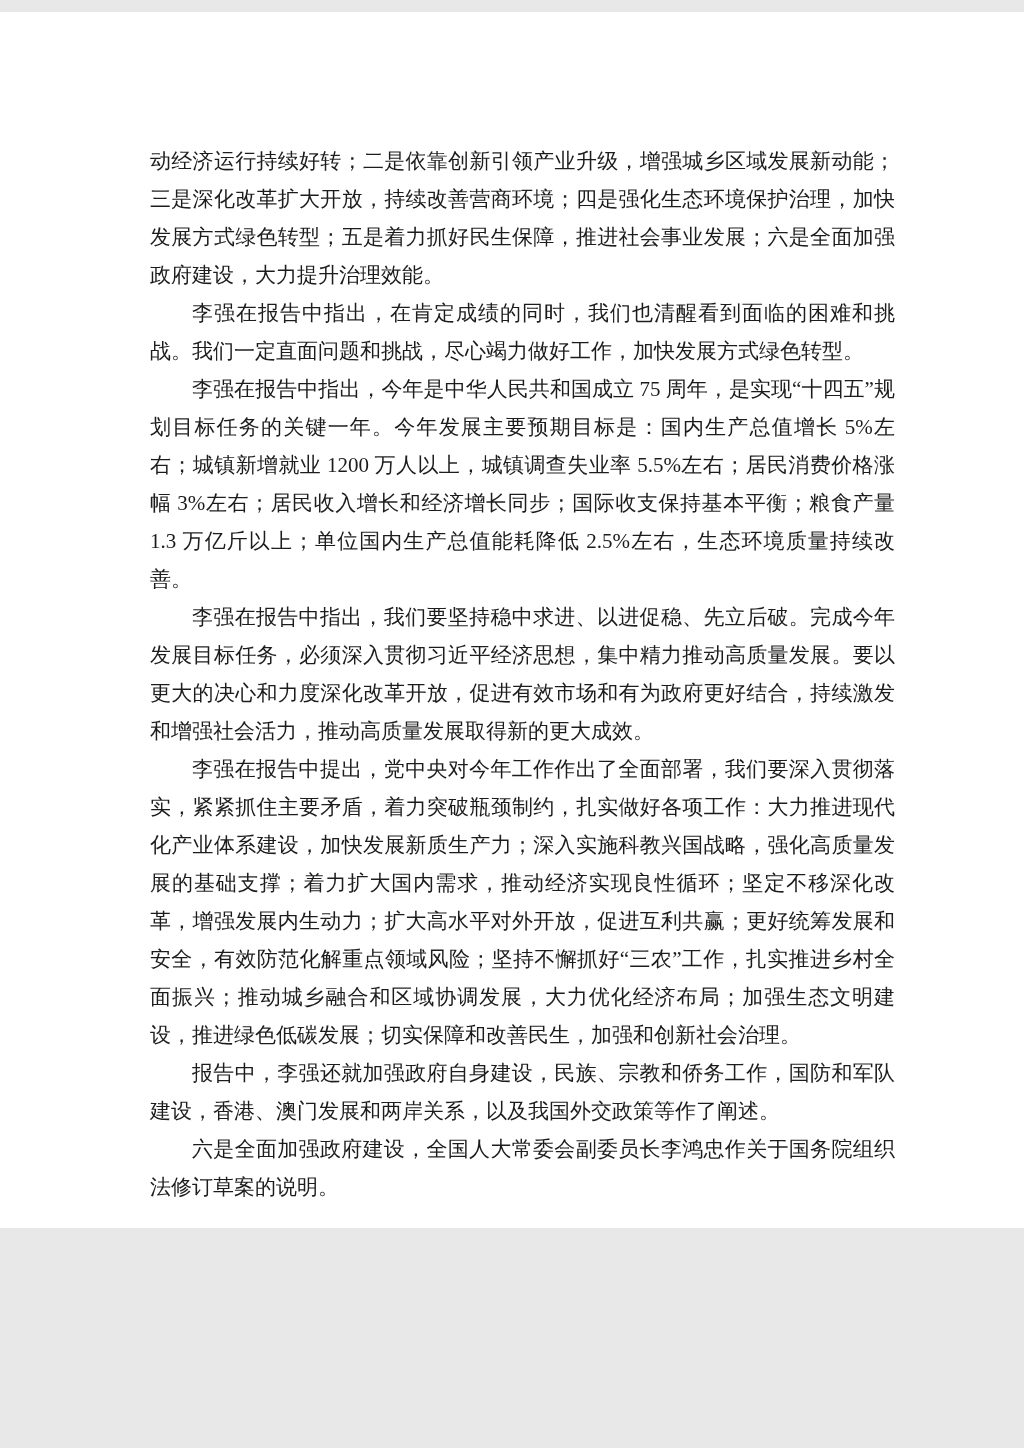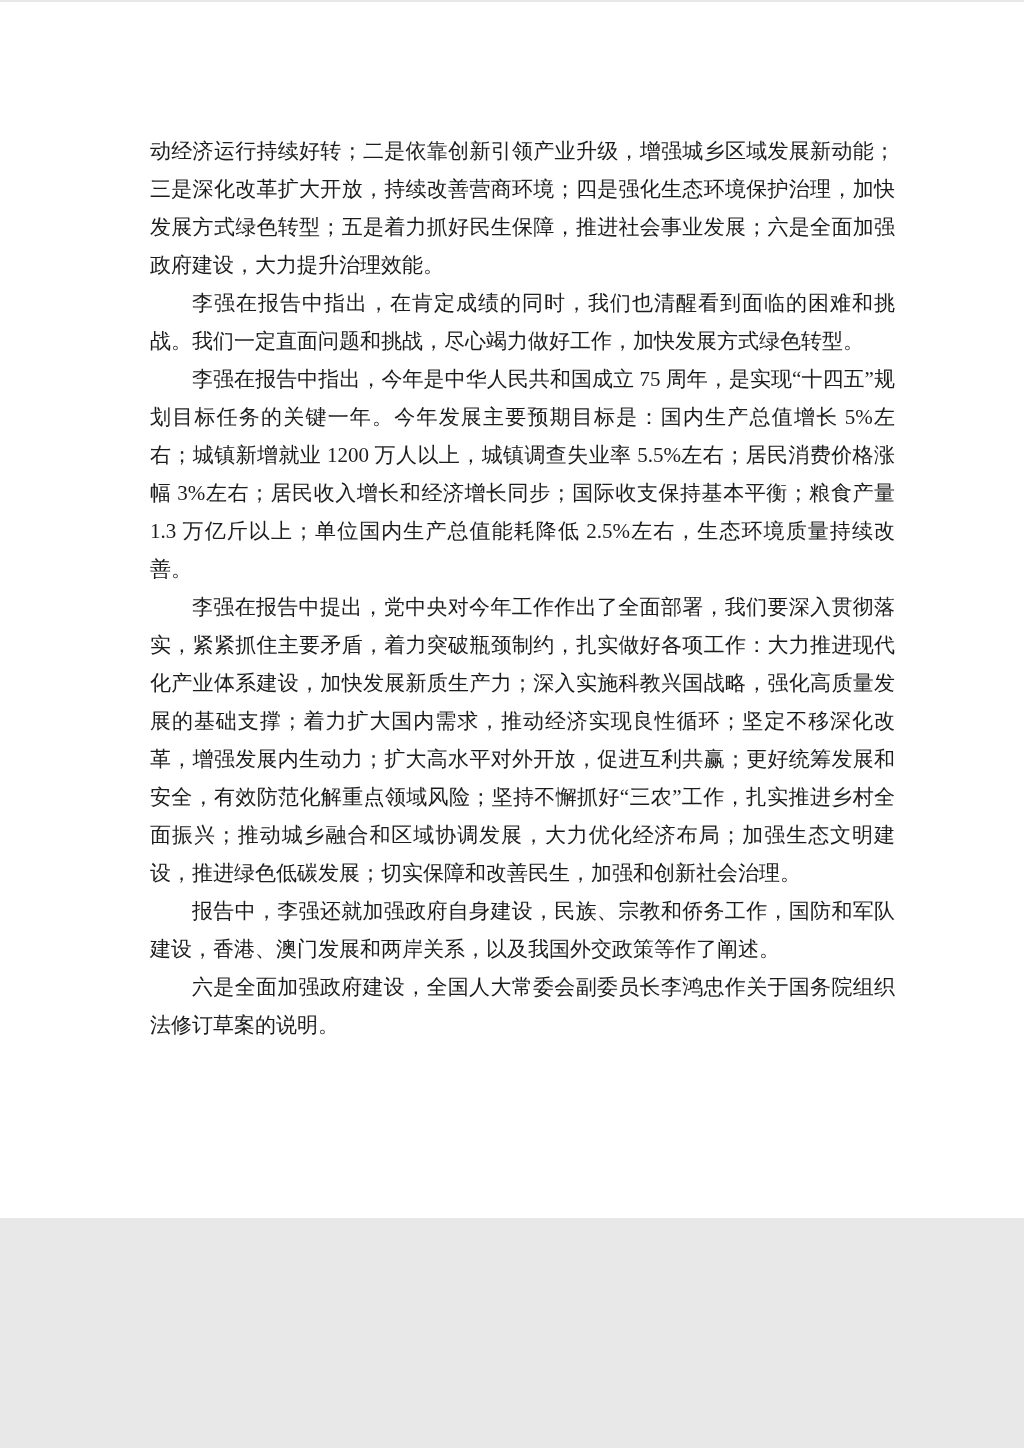--- a/index.html
+++ b/index.html
@@ -4,21 +4,21 @@
 <style>
   html, body {
     margin: 0;
     padding: 0;
     background: #e8e8e8;
   }
   .page {
     position: relative;
     width: 1024px;
     height: 1216px;
-    margin: 2px auto;
+    margin: 12px auto;
     background: #ffffff;
     color: #1c1c1c;
     font-family: "Liberation Serif", "DejaVu Serif", serif;
     overflow: hidden;
   }
   .content {
     position: absolute;
     left: 150px;
     top: 130px;
     width: 745px;
@@ -49,20 +49,21 @@
   }
 </style>
 </head>
 <body>
 
 <div class="page">
   <div class="content">
     <p class="para">动经济运行持续好转；二是依靠创新引领产业升级，增强城乡区域发展新动能；三是深化改革扩大开放，持续改善营商环境；四是强化生态环境保护治理，加快发展方式绿色转型；五是着力抓好民生保障，推进社会事业发展；六是全面加强政府建设，大力提升治理效能。</p>
     <p class="para indented">李强在报告中指出，在肯定成绩的同时，我们也清醒看到面临的困难和挑战。我们一定直面问题和挑战，尽心竭力做好工作，加快发展方式绿色转型。</p>
     <p class="para indented">李强在报告中指出，今年是中华人民共和国成立 75 周年，是实现“十四五”规划目标任务的关键一年。今年发展主要预期目标是：国内生产总值增长 5%左右；城镇新增就业 1200 万人以上，城镇调查失业率 5.5%左右；居民消费价格涨幅 3%左右；居民收入增长和经济增长同步；国际收支保持基本平衡；粮食产量 1.3 万亿斤以上；单位国内生产总值能耗降低 2.5%左右，生态环境质量持续改善。</p>
+    <p class="para indented">李强在报告中指出，我们要坚持稳中求进、以进促稳、先立后破。完成今年发展目标任务，必须深入贯彻习近平经济思想，集中精力推动高质量发展。要以更大的决心和力度深化改革开放，促进有效市场和有为政府更好结合，持续激发和增强社会活力，推动高质量发展取得新的更大成效。</p>
     <p class="para indented">李强在报告中提出，党中央对今年工作作出了全面部署，我们要深入贯彻落实，紧紧抓住主要矛盾，着力突破瓶颈制约，扎实做好各项工作：大力推进现代化产业体系建设，加快发展新质生产力；深入实施科教兴国战略，强化高质量发展的基础支撑；着力扩大国内需求，推动经济实现良性循环；坚定不移深化改革，增强发展内生动力；扩大高水平对外开放，促进互利共赢；更好统筹发展和安全，有效防范化解重点领域风险；坚持不懈抓好“三农”工作，扎实推进乡村全面振兴；推动城乡融合和区域协调发展，大力优化经济布局；加强生态文明建设，推进绿色低碳发展；切实保障和改善民生，加强和创新社会治理。</p>
     <p class="para indented">报告中，李强还就加强政府自身建设，民族、宗教和侨务工作，国防和军队建设，香港、澳门发展和两岸关系，以及我国外交政策等作了阐述。</p>
     <p class="para indented">六是全面加强政府建设，全国人大常委会副委员长李鸿忠作关于国务院组织法修订草案的说明。</p>
   </div>
 
   <div class="footer">
     <span>— 4—</span>
   </div>
 </div>
 

